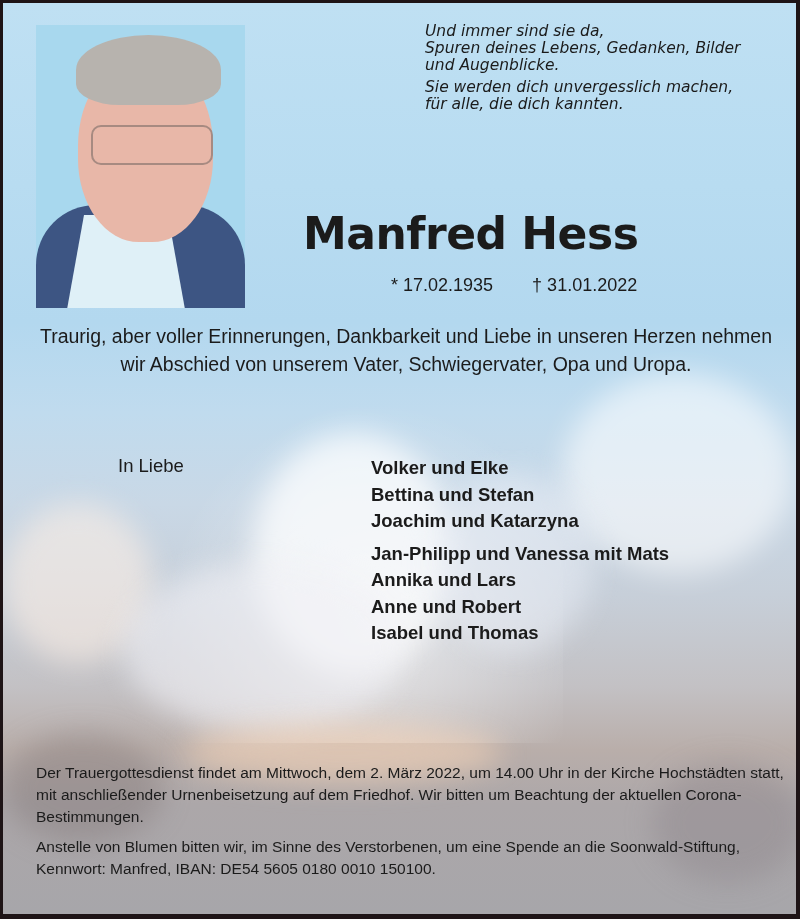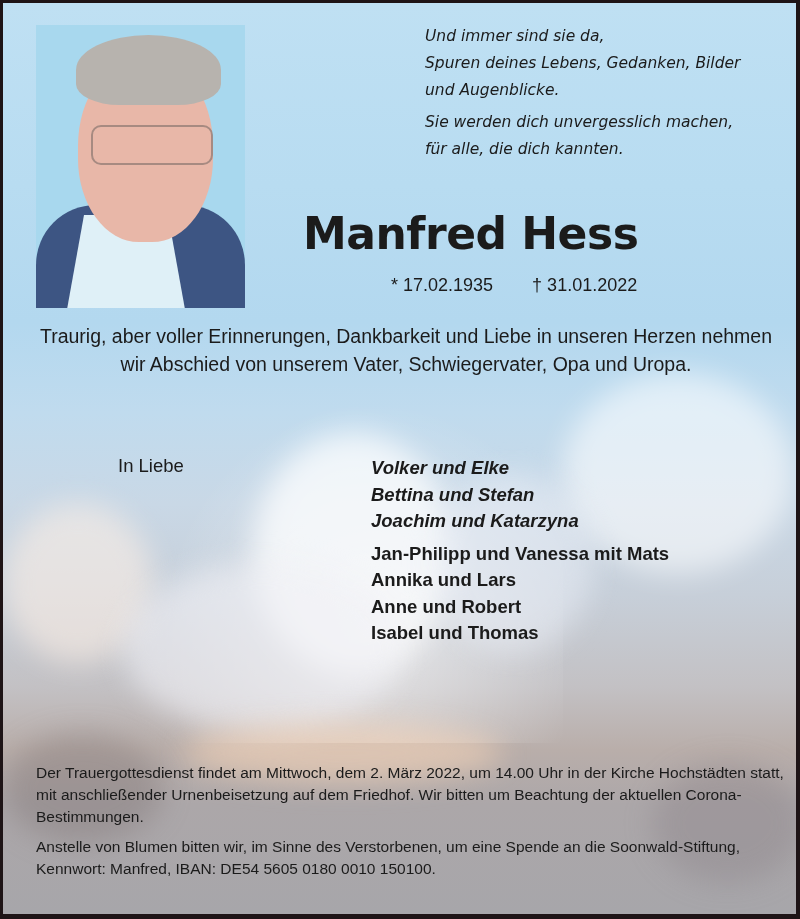--- a/index.html
+++ b/index.html
@@ -46,21 +46,21 @@
   .photo .face { position: absolute; left: 42px; top: 32px; width: 135px; height: 185px;
     background: #e8b7a8; border-radius: 48% 48% 45% 45%; }
   .photo .hair { position: absolute; left: 40px; top: 10px; width: 145px; height: 70px;
     background: #b7b3ae; border-radius: 50% 50% 30% 30%; }
   .photo .glasses { position: absolute; left: 55px; top: 100px; width: 118px; height: 36px;
     border: 2px solid #7c6c68; border-radius: 10px; opacity: 0.6; }
 
   .poem {
     position: absolute; left: 422px; top: 20px; width: 360px;
     font-family: "DejaVu Sans", sans-serif; font-style: italic;
-    font-size: 15.5px; line-height: 27px; color: #1b1b1b;
+    font-size: 15.5px; line-height: 17px; color: #1b1b1b;
   }
   .poem p { margin: 0 0 5px 0; white-space: pre-line; }
 
   .name {
     position: absolute; left: 300px; top: 205px; width: 400px; 
     font-family: "DejaVu Sans", sans-serif; font-weight: bold;
     font-size: 44px; letter-spacing: -0.5px; color: #1b1b1b;
   }
   .dates {
     position: absolute; left: 388px; top: 272px;
@@ -74,21 +74,21 @@
   }
 
   .inliebe {
     position: absolute; left: 115px; top: 452px;
     font-size: 18.5px; color: #1b1b1b; text-align: right;
   }
   .family {
     position: absolute; left: 368px; top: 452px; width: 420px;
     font-weight: bold; font-size: 18.5px; line-height: 26.5px; color: #1b1b1b;
   }
-  .family .group { margin-bottom: 6px; font-style: italic; }
+  .family .group { margin-bottom: 6px; }
   .family .gap { margin-bottom: 4px; }
 
   .service {
     position: absolute; left: 33px; top: 759px; width: 750px;
     font-size: 15.5px; line-height: 22px; color: #1b1b1b;
   }
   .service p { margin: 0 0 8px 0; }
 </style>
 </head>
 <body>

